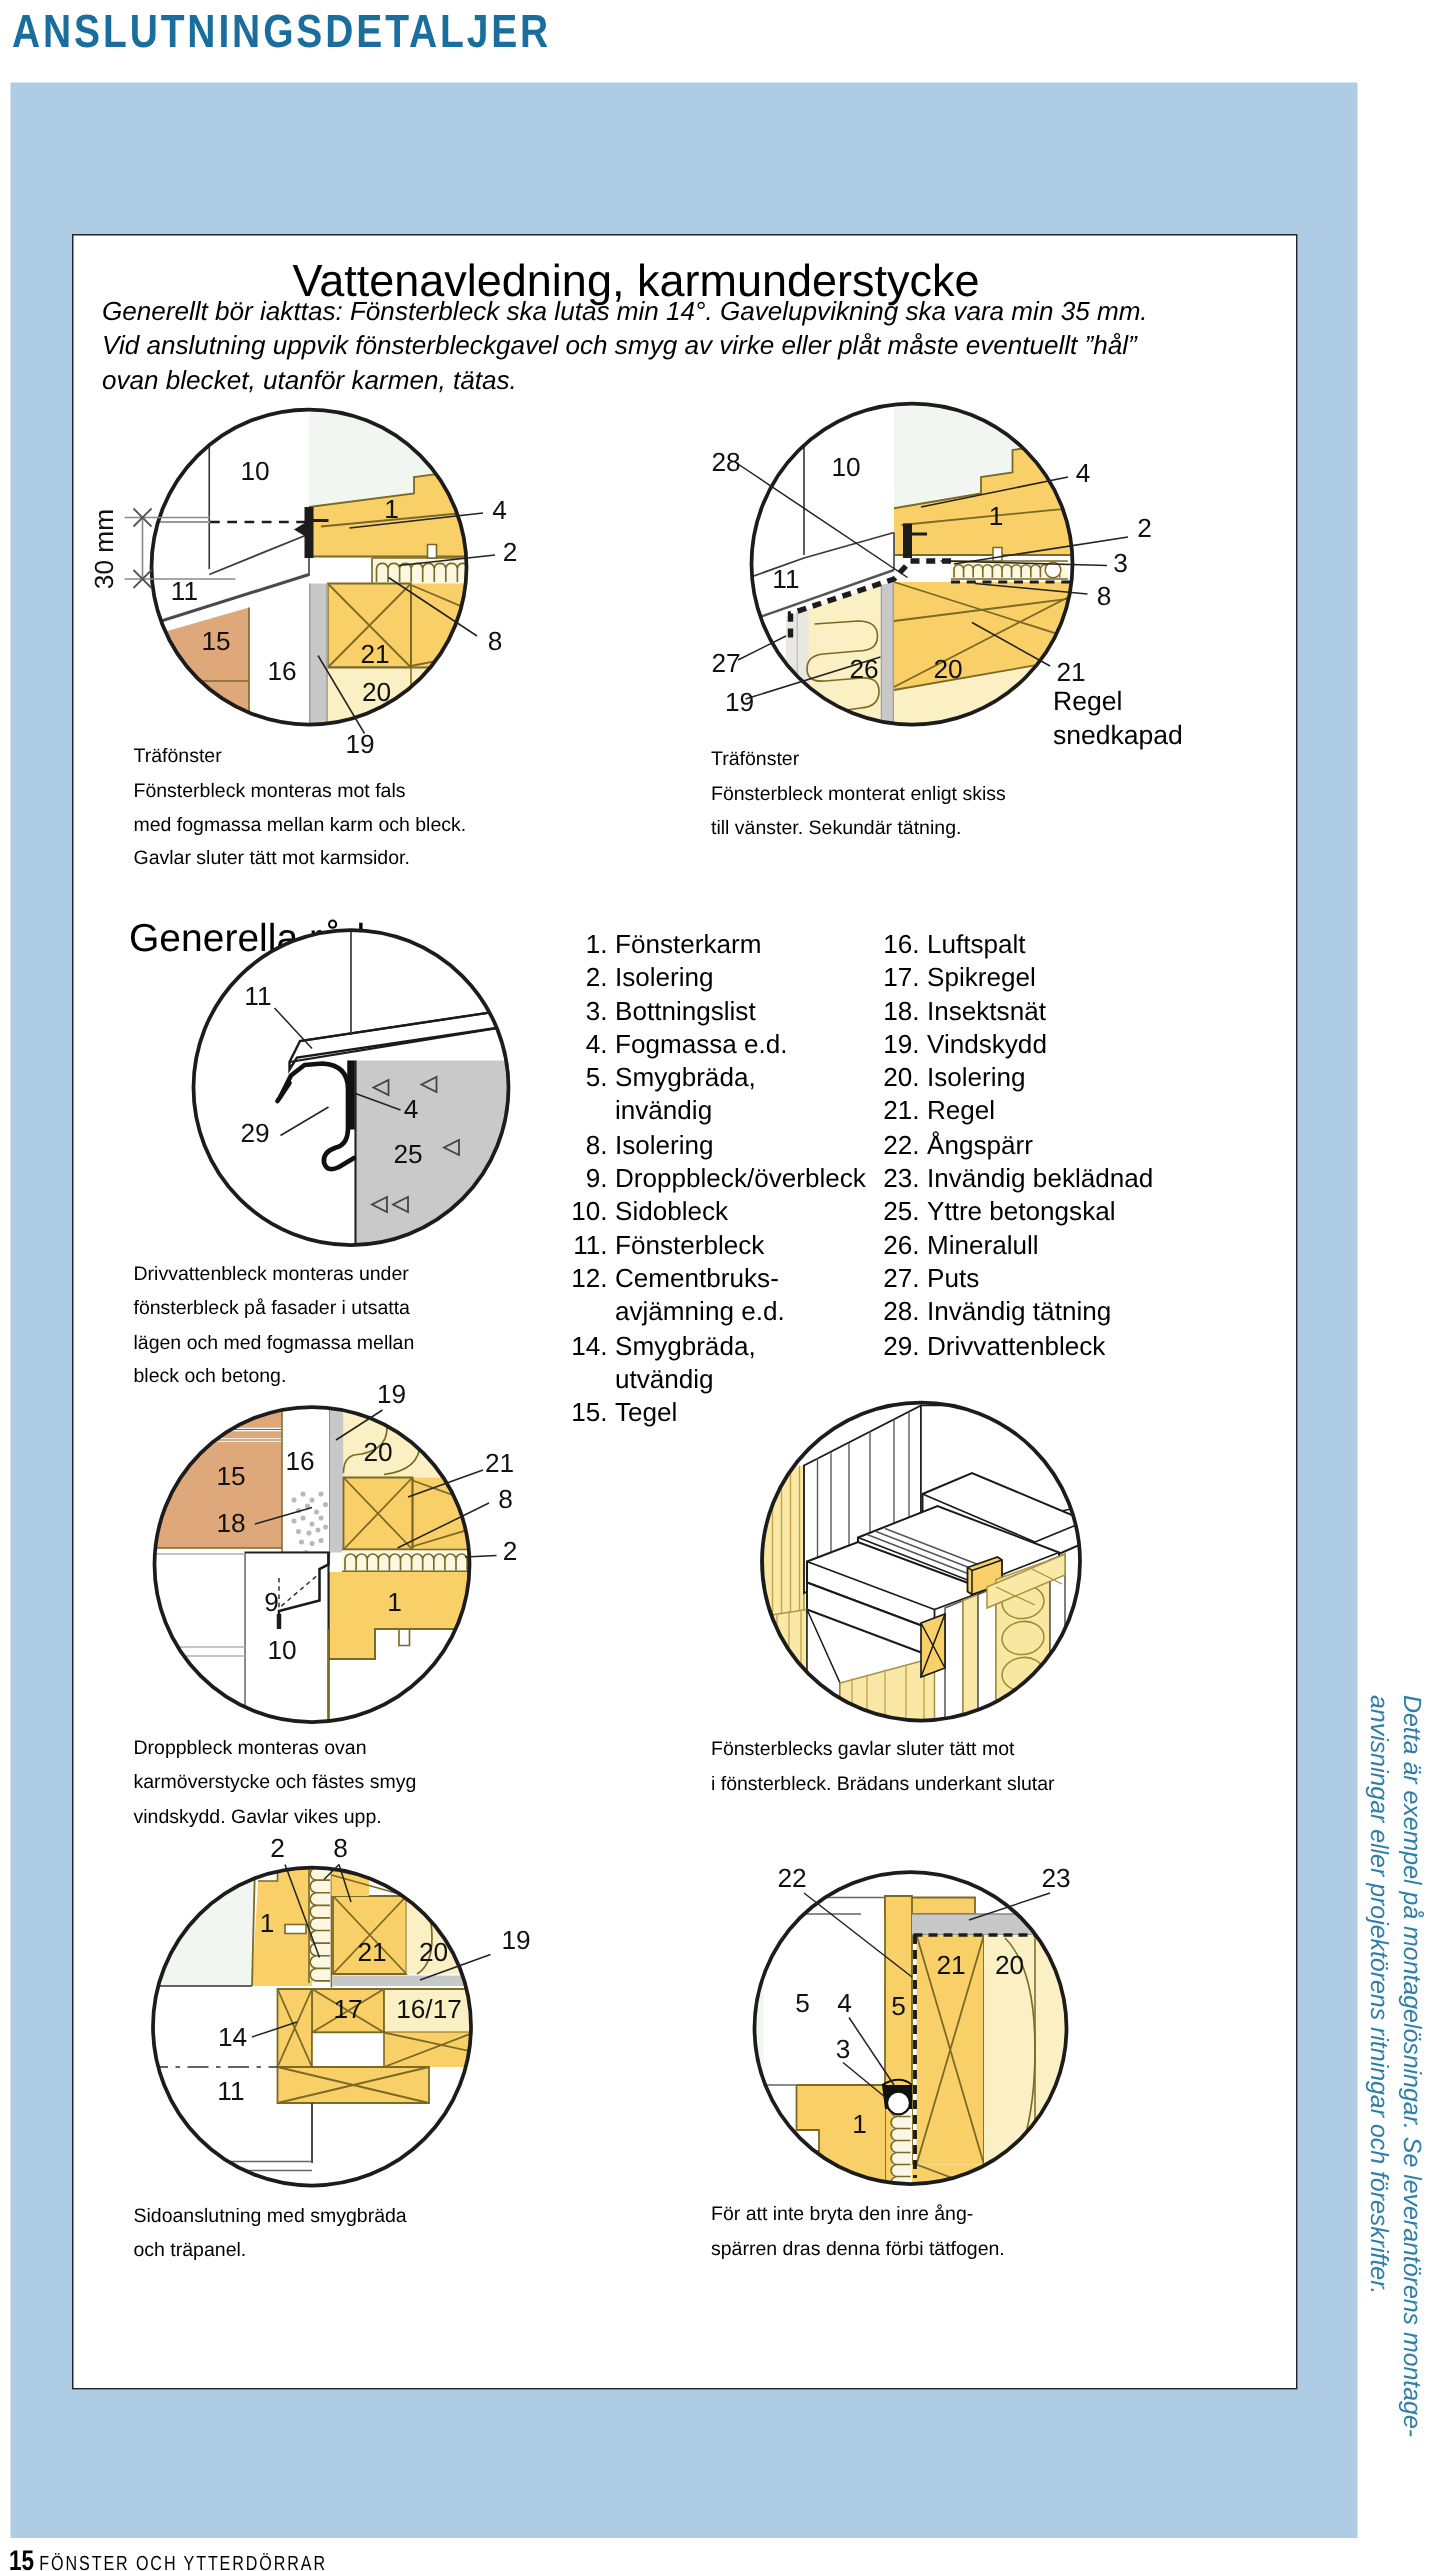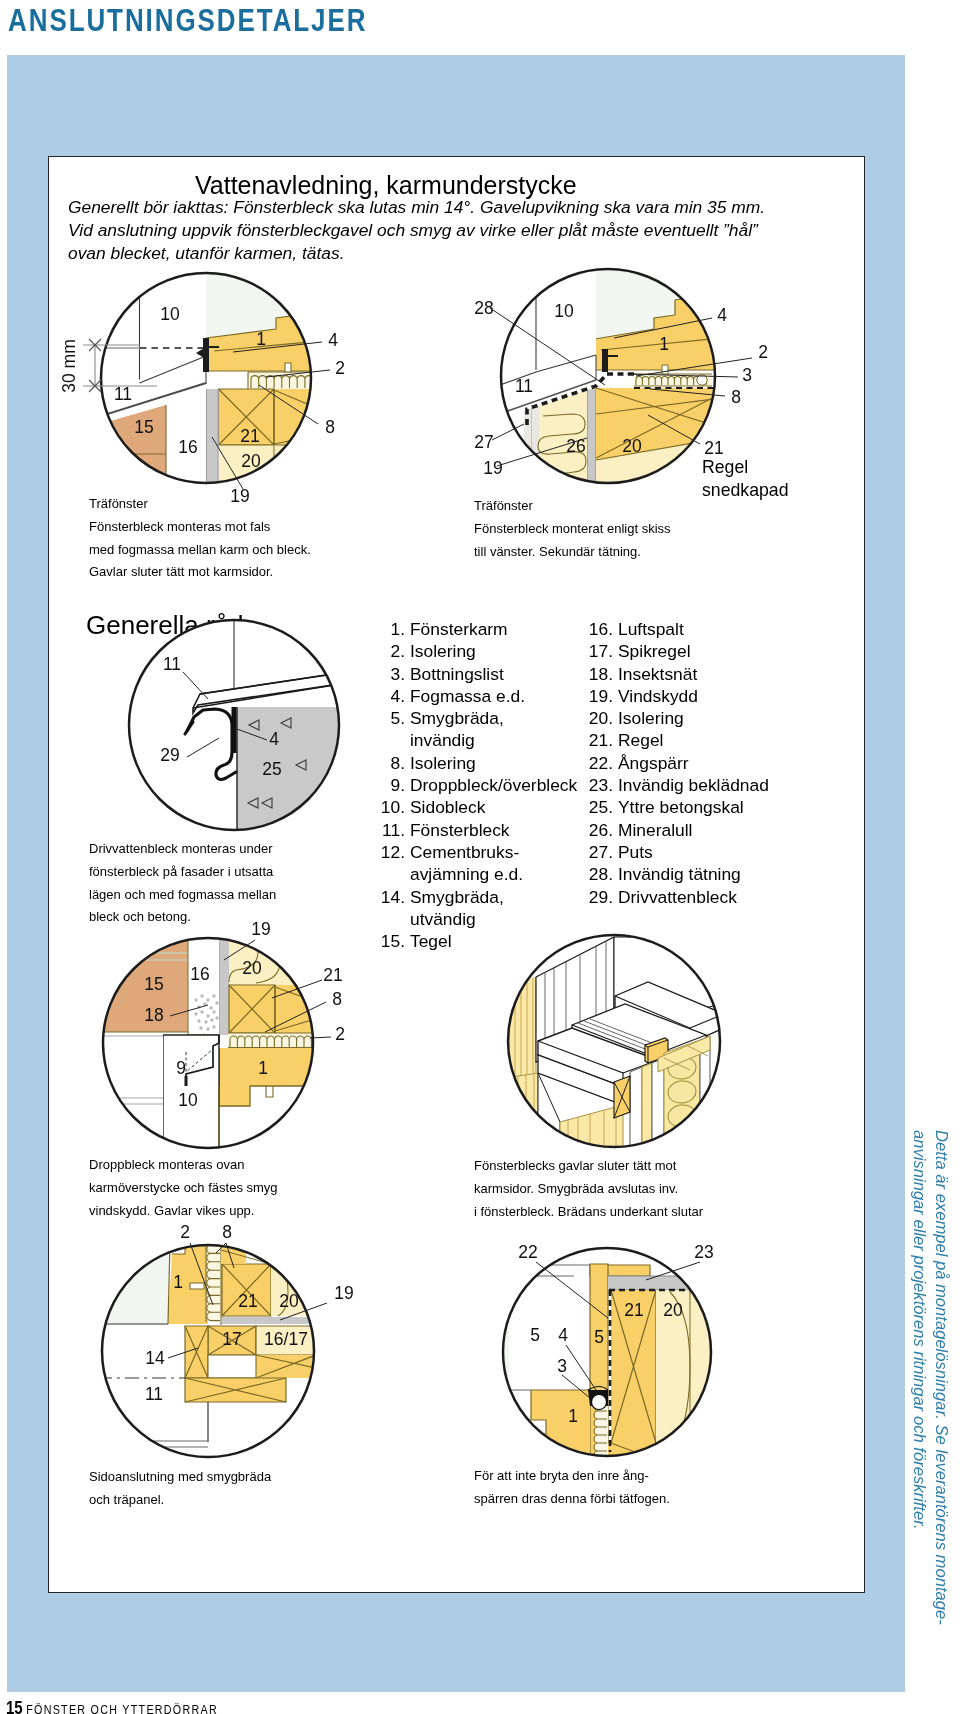--- a/index.html
+++ b/index.html
@@ -4,21 +4,21 @@
 <style>
   *{box-sizing:border-box;}
   html,body{margin:0;padding:0;}
   body{width:960px;height:1714px;background:#fff;position:relative;overflow:hidden;
        font-family:"Liberation Sans",sans-serif;color:#000;}
   #bluepanel{position:absolute;left:7px;top:55px;width:898px;height:1637px;background:#aecde4;}
   #pagetitle{position:absolute;left:8px;top:3px;font-size:31px;font-weight:bold;color:#1a6e9e;
        letter-spacing:2.3px;transform:scaleX(0.838);transform-origin:0 0;white-space:nowrap;}
   #whitebox{position:absolute;left:48px;top:156px;width:817px;height:1437px;background:#fff;
        border:1.6px solid #22242e;}
-  #sectionhead{position:absolute;left:195px;top:171px;font-size:25px;}
+  #sectionhead{position:absolute;left:195px;top:171px;font-size:30px;}
   #introtext{position:absolute;left:68px;top:196px;width:830px;font-size:17.4px;line-height:23px;font-style:italic;}
   #subhead{position:absolute;left:86px;top:610px;font-size:26px;}
   .cap{position:absolute;font-size:13px;line-height:22.8px;}
   .dg{position:absolute;overflow:visible;}
   .dg text{font-family:"Liberation Sans",sans-serif;fill:#111;}
   #legend{position:absolute;left:376px;top:618px;width:420px;font-size:17.4px;line-height:22.3px;}
   .lgcol{position:absolute;top:0;}
   .lgrow{display:flex;}
   .lgn{width:34px;text-align:right;padding-right:5px;}
   #footer{position:absolute;left:6px;top:1697px;white-space:nowrap;
@@ -478,21 +478,20 @@
     <div>Droppbleck monteras ovan</div>
     <div>karmöverstycke och fästes smyg</div>
     <div>vindskydd. Gavlar vikes upp.</div>
   </div>
 <div class="cap" style="left:89px;top:1466px">
     <div>Sidoanslutning med smygbräda</div>
     <div>och träpanel.</div>
   </div>
 <div class="cap" style="left:474px;top:1155px">
     <div>Fönsterblecks gavlar sluter tätt mot</div>
-    <div>karmsidor.  Smygbräda avslutas inv.</div>
     <div>i fönsterbleck. Brädans underkant slutar</div>
   </div>
 <div class="cap" style="left:474px;top:1465px">
     <div>För att inte bryta den inre ång-</div>
     <div>spärren dras denna förbi tätfogen.</div>
   </div>
 <div id="legend">
     <div class="lgcol" style="left:0px;width:240px">
       <div class="lgrow">
         <span class="lgn">1.</span>

